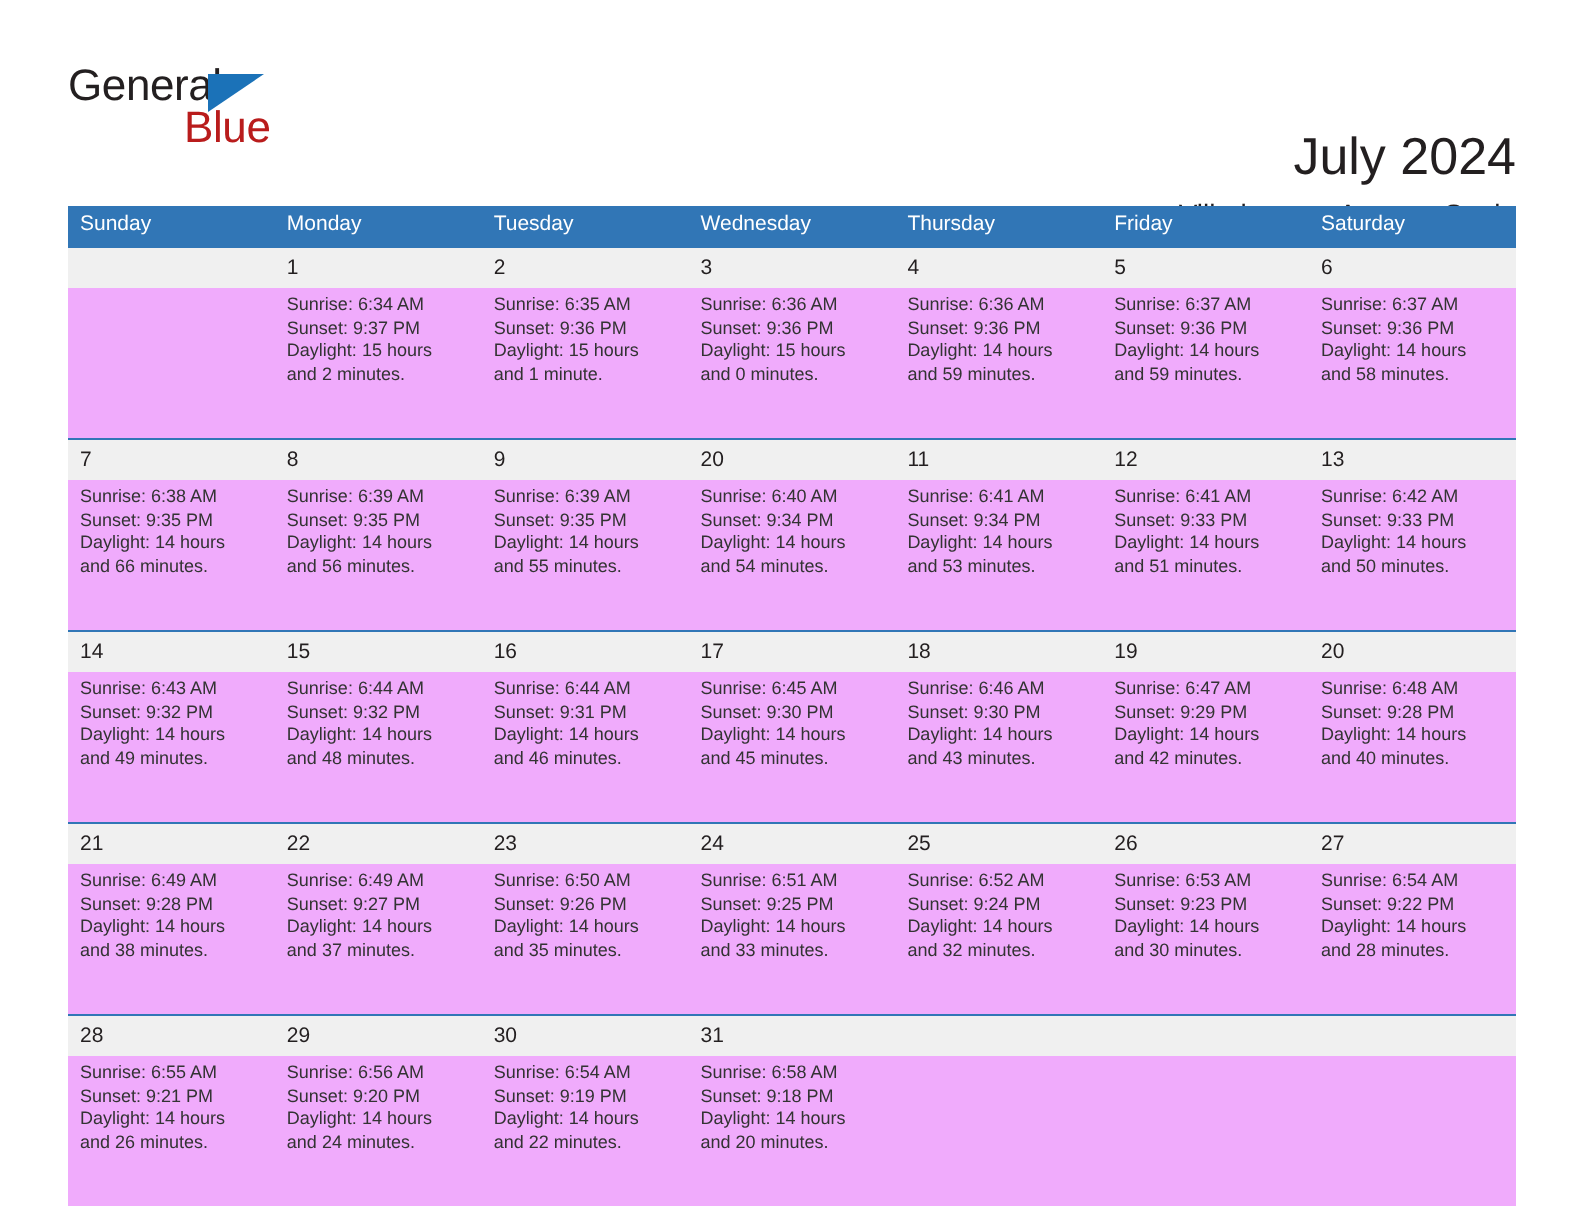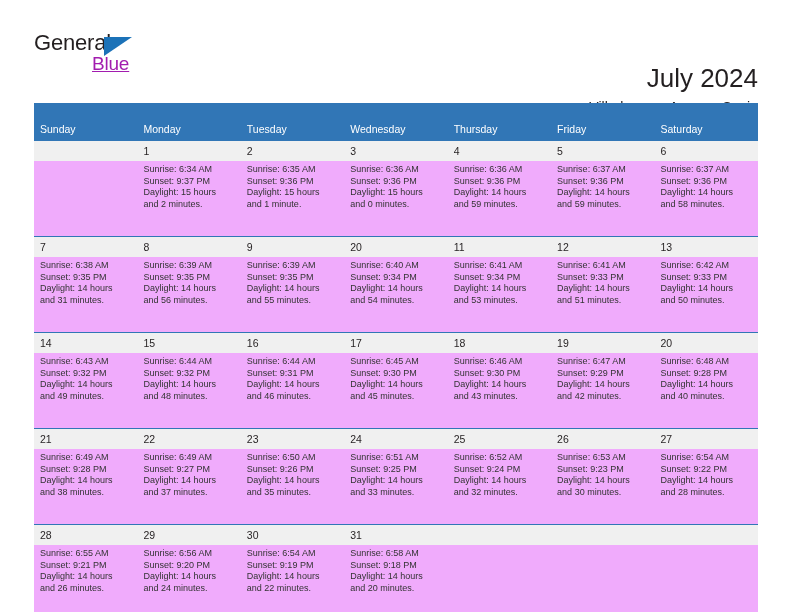--- a/index.html
+++ b/index.html
@@ -52,25 +52,24 @@
     top: 5px;
     width: 0;
     height: 0;
     border-left: 28px solid #1b72b8;
     border-bottom: 19px solid transparent;
   }
   .logo-blue {
     position: absolute;
     left: 58px;
     top: 21px;
-    font-size: 19px;
-    color: #a21caf;
+    font-size: 22px;
+    color: #b91c1c;
     line-height: 22px;
     letter-spacing: -0.2px;
-    text-decoration: underline;
   }
   .title-block {
     position: absolute;
     right: 0;
     top: 0;
     text-align: right;
   }
   .cal-title {
     font-size: 26px;
     color: #231f20;
@@ -94,21 +93,21 @@
     width: 724px;
     border-collapse: collapse;
     table-layout: fixed;
   }
   .calendar th {
     background: #3176b6;
     color: #ffffff;
     font-size: 10.5px;
     font-weight: normal;
     text-align: left;
-    padding: 20px 0 5px 6px;
+    padding: 3px 0 5px 6px;
     line-height: 13px;
     border: none;
   }
   .wk-sep td {
     height: 1px;
     padding: 0;
     background: #3176b6;
     font-size: 0;
     line-height: 0;
   }
@@ -225,21 +224,21 @@
           <td>20</td>
           <td>11</td>
           <td>12</td>
           <td>13</td>
         </tr>
         <tr class="detail-row">
           <td>
             <div>Sunrise: 6:38 AM</div>
             <div>Sunset: 9:35 PM</div>
             <div>Daylight: 14 hours</div>
-            <div>and 31 minutes.</div>
+            <div>and 66 minutes.</div>
           </td>
           <td>
             <div>Sunrise: 6:39 AM</div>
             <div>Sunset: 9:35 PM</div>
             <div>Daylight: 14 hours</div>
             <div>and 56 minutes.</div>
           </td>
           <td>
             <div>Sunrise: 6:39 AM</div>
             <div>Sunset: 9:35 PM</div>

